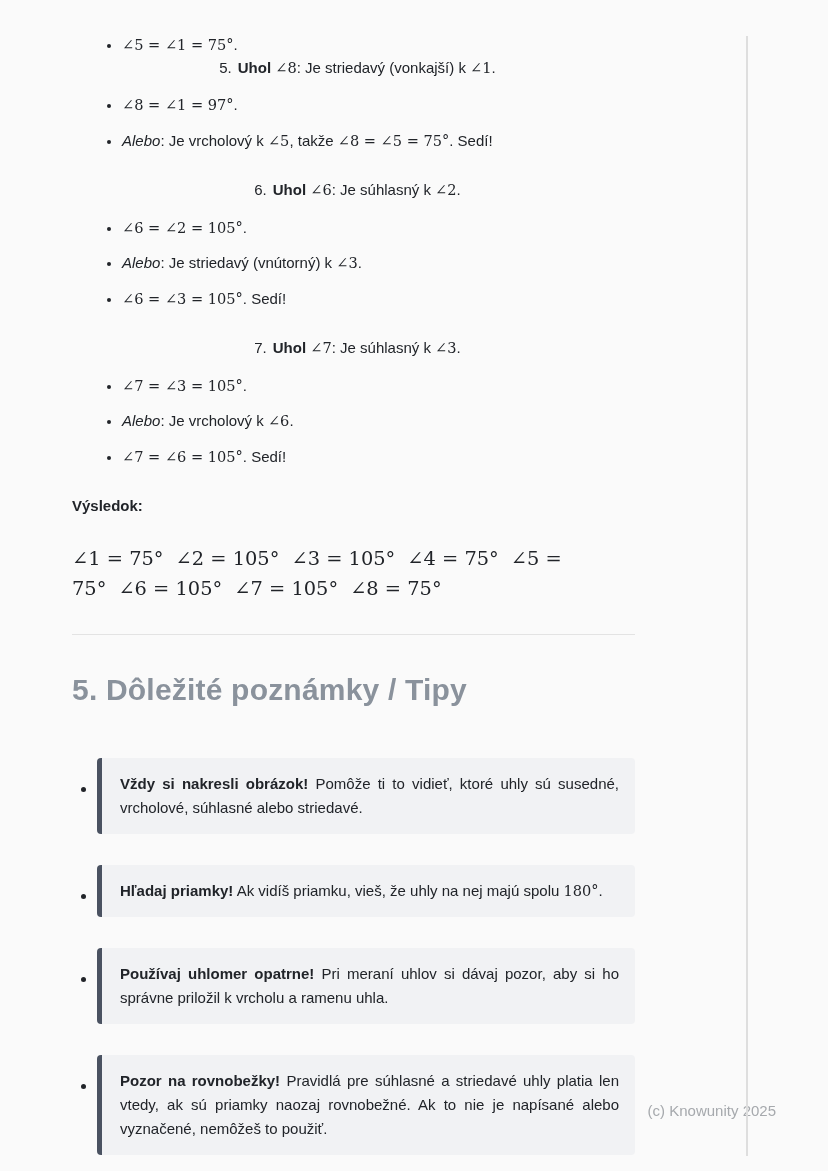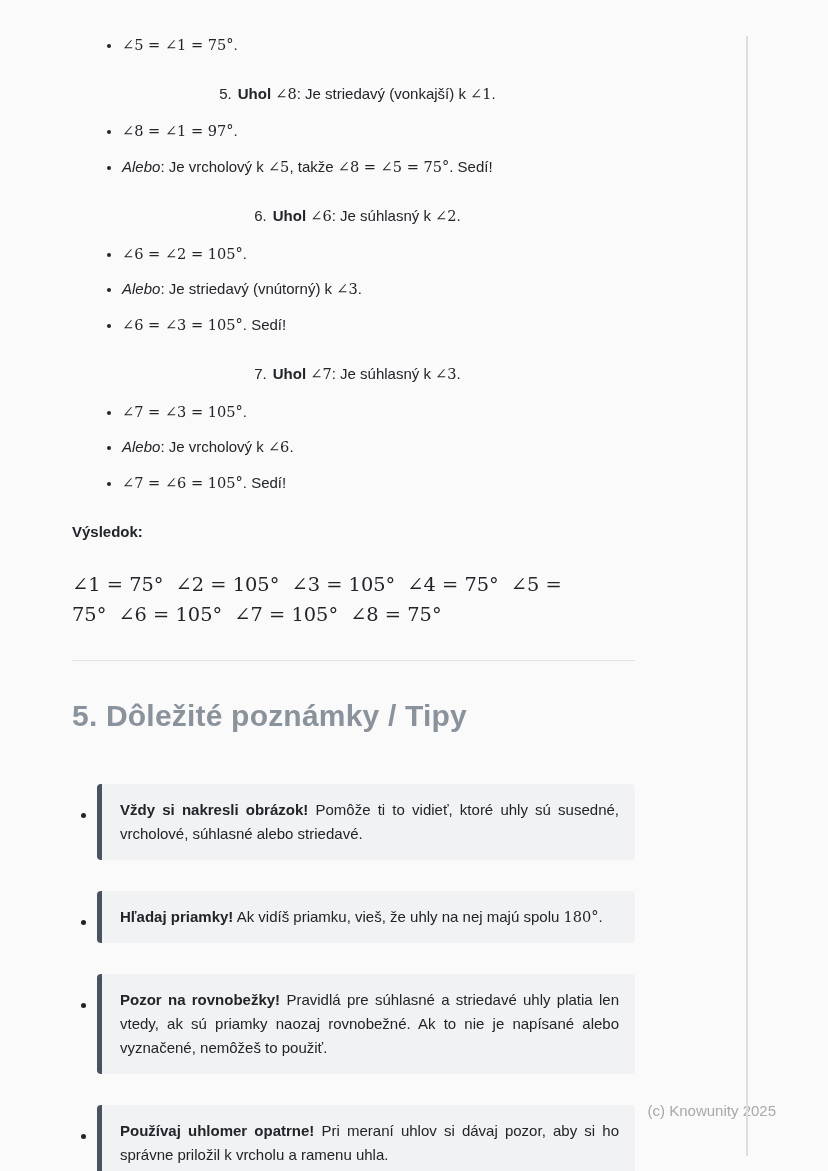--- a/index.html
+++ b/index.html
@@ -21,21 +21,21 @@
     width: 563px;
     color: #212429;
     font-size: 15px;
     line-height: 1.5;
   }
 
   
   .bullets { list-style: disc outside; padding-left: 50px; }
   .bullets li { margin-bottom: 13px; }
   .bullets li::marker { font-size: 0.85em; color: #212429; }
-  .top-bullets { margin-bottom: 26px; }
+  .top-bullets { }
   .top-bullets li { margin-bottom: 0; }
 
   
   .num-item { margin-bottom: 27px; }
   .num-head { padding-left: 8px; margin-bottom: 15px; text-align: center; }
   .num-marker { margin-right: 6px; }
   .sub-bullets { margin-top: 0; }
   .sub-bullets li:last-child { margin-bottom: 0; }
 
   
@@ -151,26 +151,26 @@
             <p class="tip-text"><span class="seg-b">Vždy si nakresli obrázok!</span><span> Pomôže ti to vidieť, ktoré uhly sú susedné, vrcholové, súhlasné alebo striedavé.</span></p>
           </blockquote>
         </li>
         <li class="tip-item">
           <blockquote class="tip-box">
             <p class="tip-text"><span class="seg-b">Hľadaj priamky!</span><span> Ak vidíš priamku, vieš, že uhly na nej majú spolu </span><span class="seg-m">180°</span><span>.</span></p>
           </blockquote>
         </li>
         <li class="tip-item">
           <blockquote class="tip-box">
-            <p class="tip-text"><span class="seg-b">Pozor na rovnobežky!</span><span> Pravidlá pre súhlasné a striedavé uhly platia len vtedy, ak sú priamky naozaj rovnobežné. Ak to nie je napísané alebo vyznačené, nemôžeš to použiť.</span></p>
+            <p class="tip-text"><span class="seg-b">Používaj uhlomer opatrne!</span><span> Pri meraní uhlov si dávaj pozor, aby si ho správne priložil k vrcholu a ramenu uhla.</span></p>
           </blockquote>
         </li>
         <li class="tip-item">
           <blockquote class="tip-box">
-            <p class="tip-text"><span class="seg-b">Používaj uhlomer opatrne!</span><span> Pri meraní uhlov si dávaj pozor, aby si ho správne priložil k vrcholu a ramenu uhla.</span></p>
+            <p class="tip-text"><span class="seg-b">Pozor na rovnobežky!</span><span> Pravidlá pre súhlasné a striedavé uhly platia len vtedy, ak sú priamky naozaj rovnobežné. Ak to nie je napísané alebo vyznačené, nemôžeš to použiť.</span></p>
           </blockquote>
         </li>
       </ul>
   </div>
 
   <div class="footer-credit">(c) Knowunity 2025</div>
   <div class="page-edge-line"></div>
 </div>
 
 </body></html>

